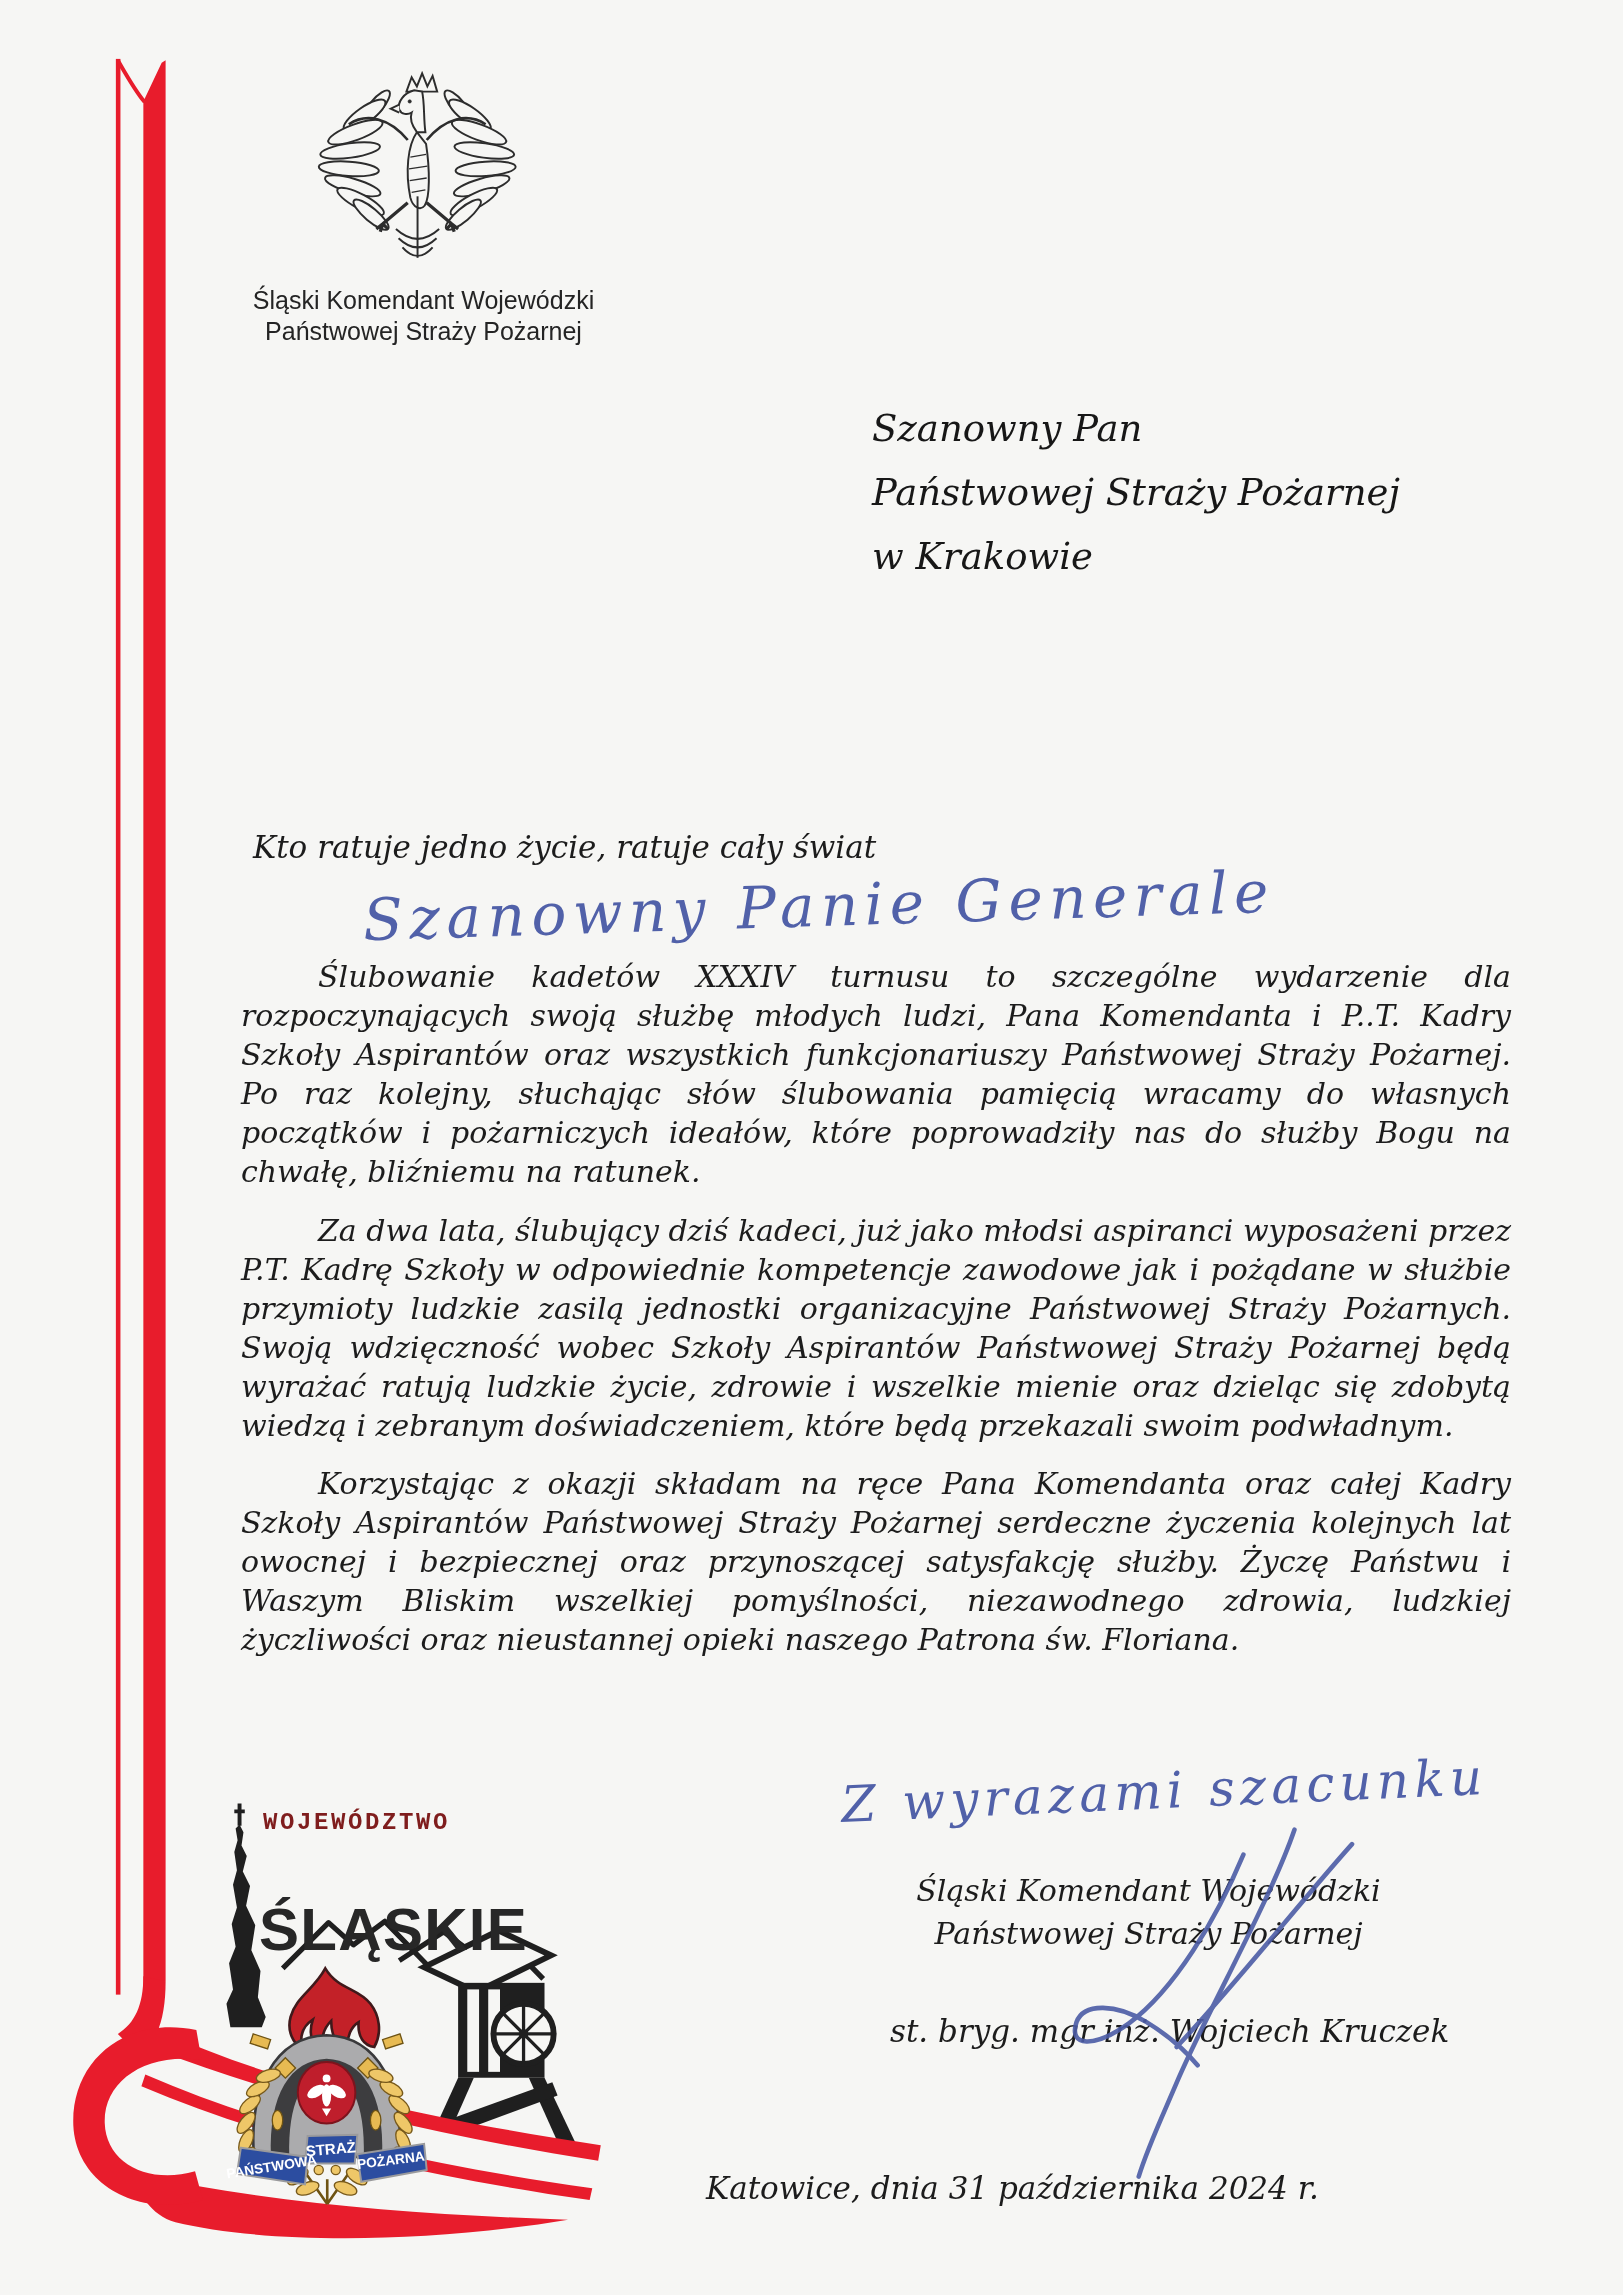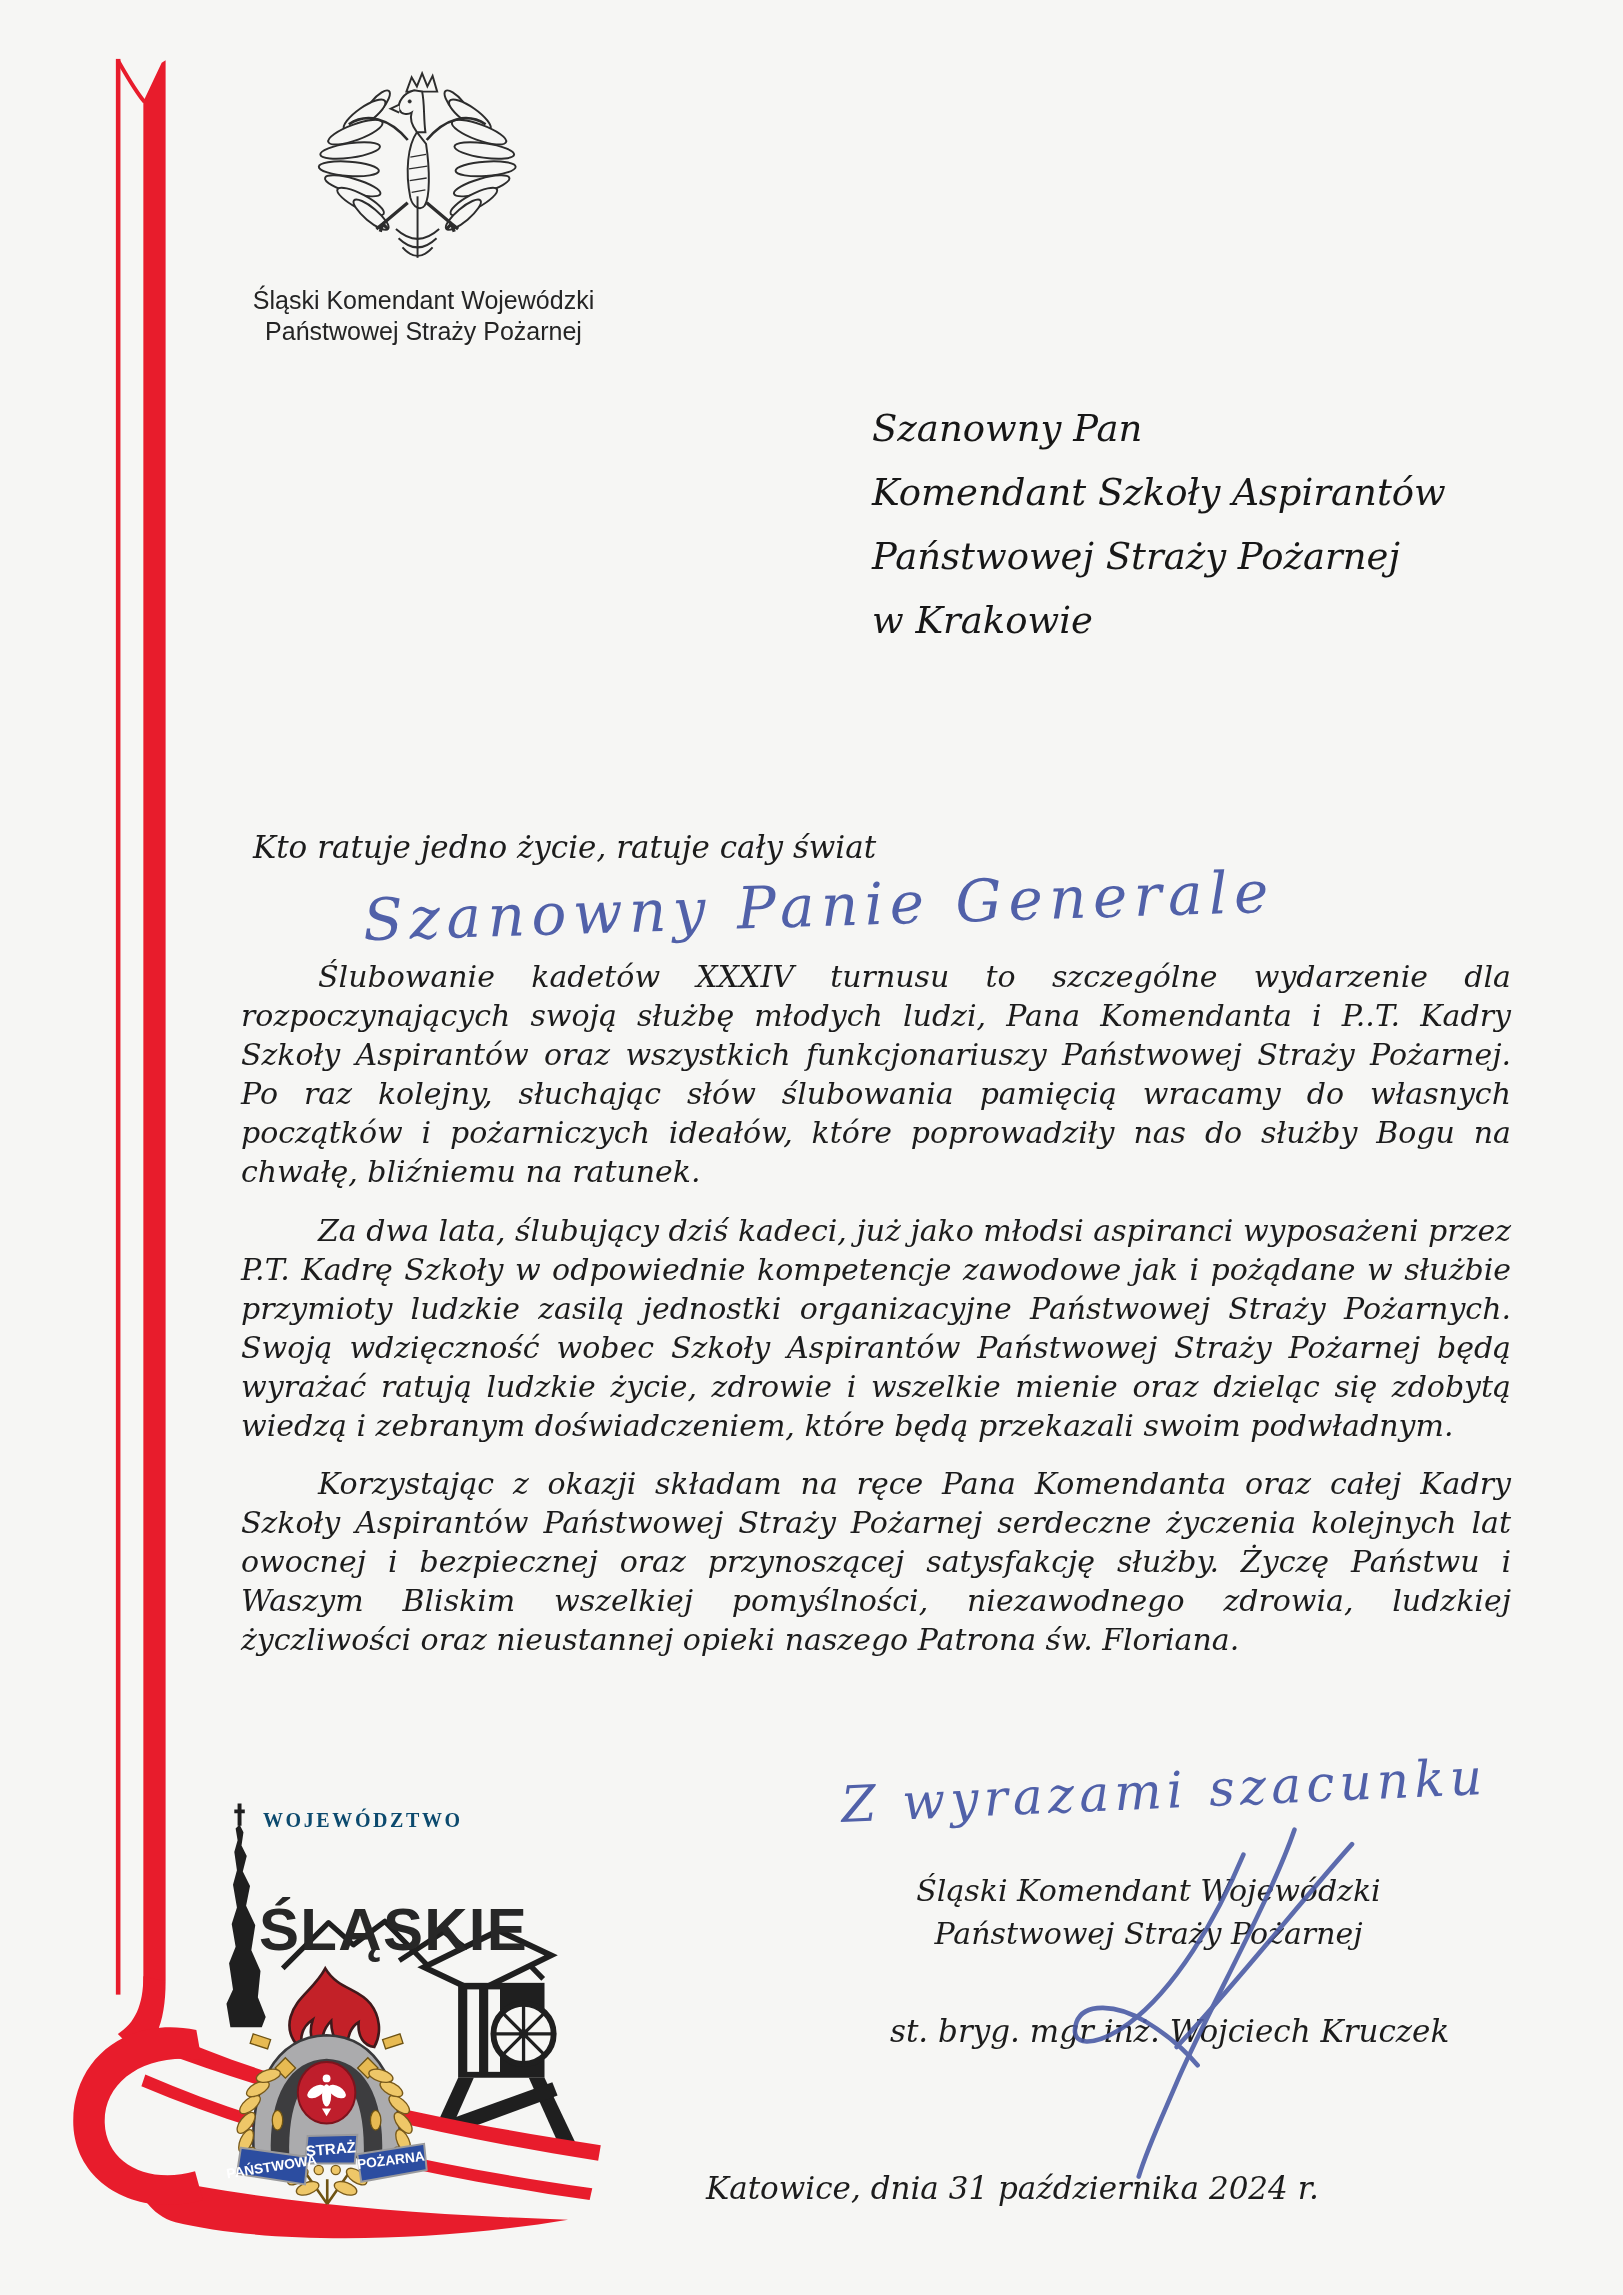--- a/index.html
+++ b/index.html
@@ -20,22 +20,22 @@
         font-family:"DejaVu Serif",serif;}
   .hand-salutation{left:363px;top:872px;font-size:58px;letter-spacing:6.5px;transform:rotate(-1.8deg);}
   .hand-closing{left:841px;top:1762px;font-size:50px;letter-spacing:5.2px;transform:rotate(-2.5deg);}
   .bodytext{position:absolute;left:241px;top:957px;width:1270px;z-index:2;}
   .bodytext p{margin:0 0 19.6px 0;font-style:italic;font-size:30px;line-height:39px;
               text-align:justify;text-indent:77px;}
   .sig-block{position:absolute;left:890px;top:1869px;width:517px;z-index:2;text-align:center;
              font-style:italic;font-size:30px;line-height:43px;}
   .sig-name{margin-top:55px;font-size:31px;white-space:nowrap;}
   .date-line{position:absolute;left:706px;top:2170px;z-index:2;font-style:italic;font-size:31px;white-space:nowrap;}
-  .region-word1{position:absolute;left:263px;top:1809px;z-index:2;font-family:Liberation Serif, serif;
-             font-weight:bold;font-size:20px;letter-spacing:2.6px;color:#0c4a6e;}
+  .region-word1{position:absolute;left:263px;top:1809px;z-index:2;font-family:Liberation Mono, monospace;
+             font-weight:bold;font-size:24px;letter-spacing:2.6px;color:#7f1d1d;}
   .region-word2{position:absolute;left:259px;top:1855px;z-index:2;font-family:"Liberation Sans",sans-serif;
              font-weight:bold;font-size:60px;letter-spacing:1.3px;color:#272727;margin-top:40px;}
   .banner-text{font-family:"Liberation Sans",sans-serif;font-weight:bold;fill:#ffffff;}
 </style>
 </head>
 <body>
 
 <div class="page">
 
   <svg class="layer art" width="1623" height="2295" viewBox="0 0 2480 3507">
@@ -192,21 +192,20 @@
     </g>
   </svg>
 
   <div class="org-block">
     <div>Śląski Komendant Wojewódzki</div>
     <div>Państwowej Straży Pożarnej</div>
   </div>
 
   <div class="recipient">
     <div>Szanowny Pan</div>
-    <div>Komendant Szkoły Aspirantów</div>
     <div>Państwowej Straży Pożarnej</div>
     <div>w Krakowie</div>
   </div>
 
   <div class="motto">Kto ratuje jedno życie, ratuje cały świat</div>
 
   <div class="hand hand-salutation">Szanowny Panie Generale</div>
 
   <div class="bodytext">
     <p>Ślubowanie kadetów XXXIV turnusu to szczególne wydarzenie dla rozpoczynających swoją służbę młodych ludzi, Pana Komendanta i P..T. Kadry Szkoły Aspirantów oraz wszystkich funkcjonariuszy Państwowej Straży Pożarnej. Po raz kolejny, słuchając słów ślubowania pamięcią wracamy do własnych początków i pożarniczych ideałów, które poprowadziły nas do służby Bogu na chwałę, bliźniemu na ratunek.</p>

